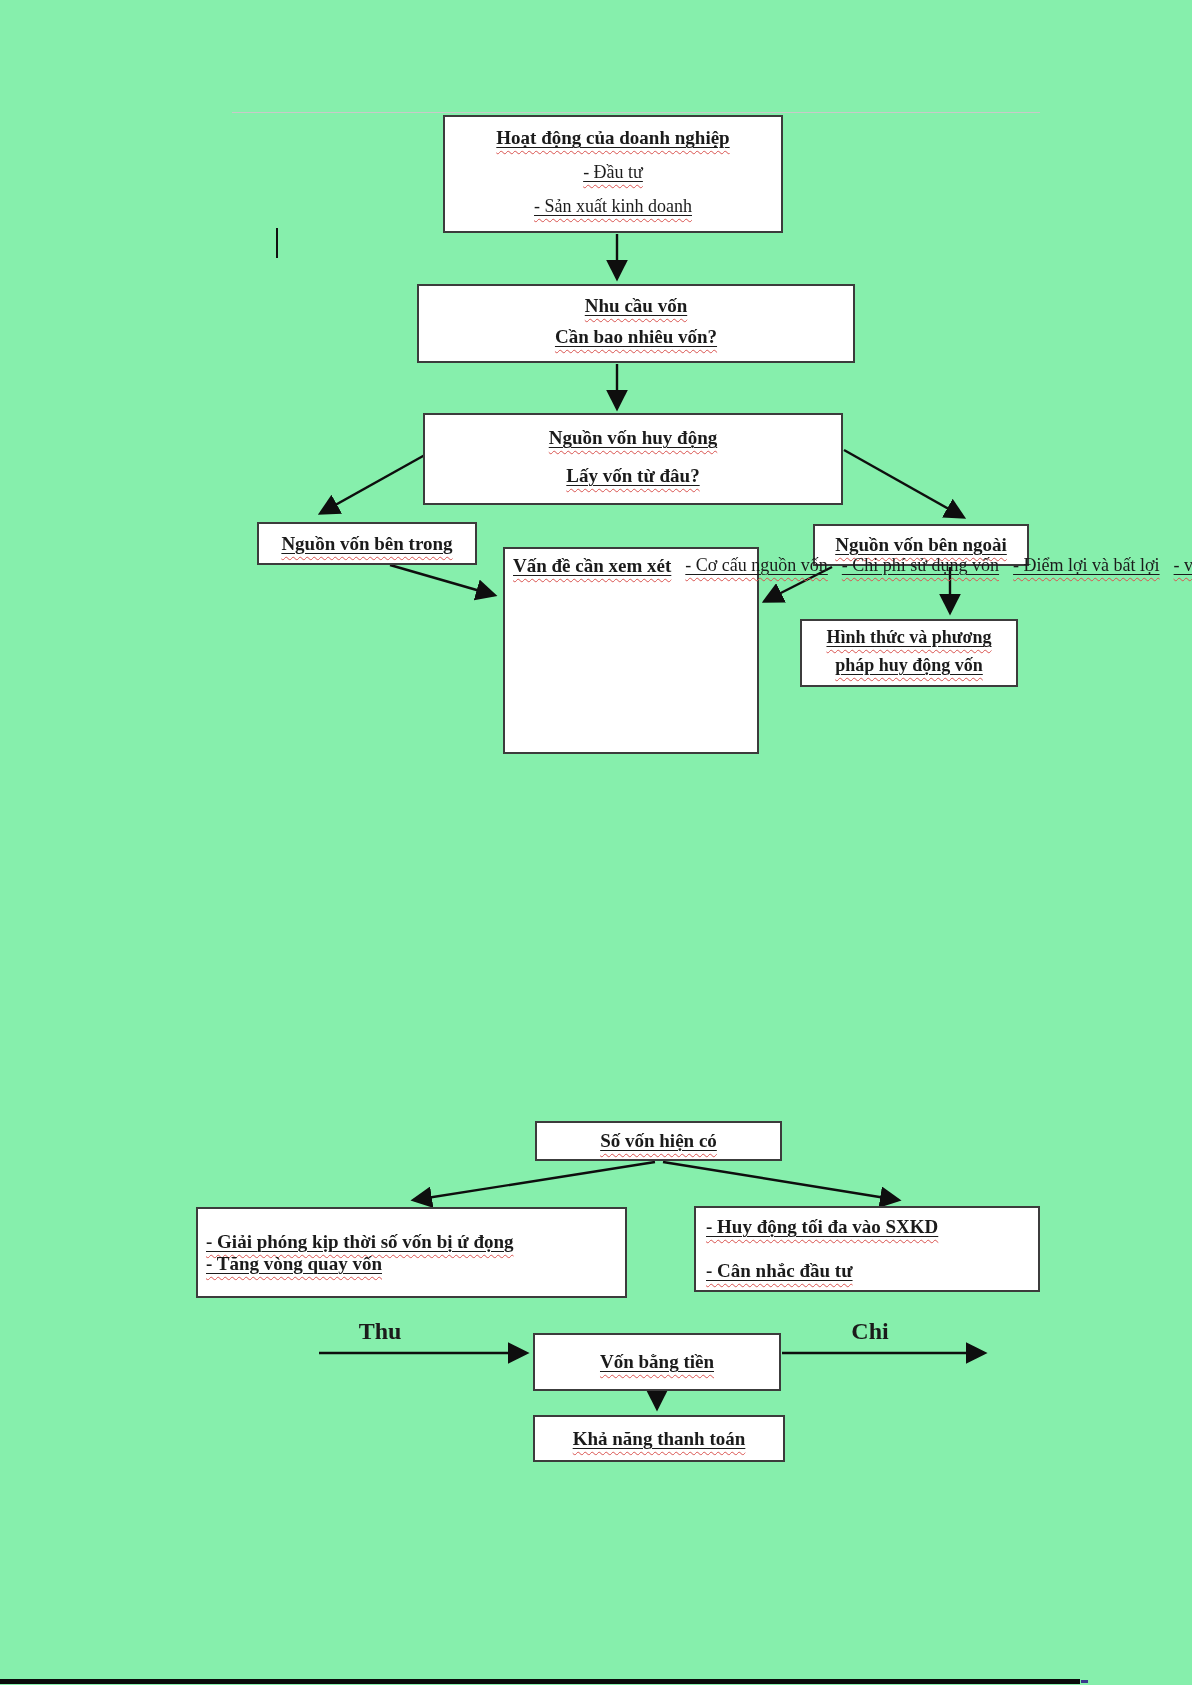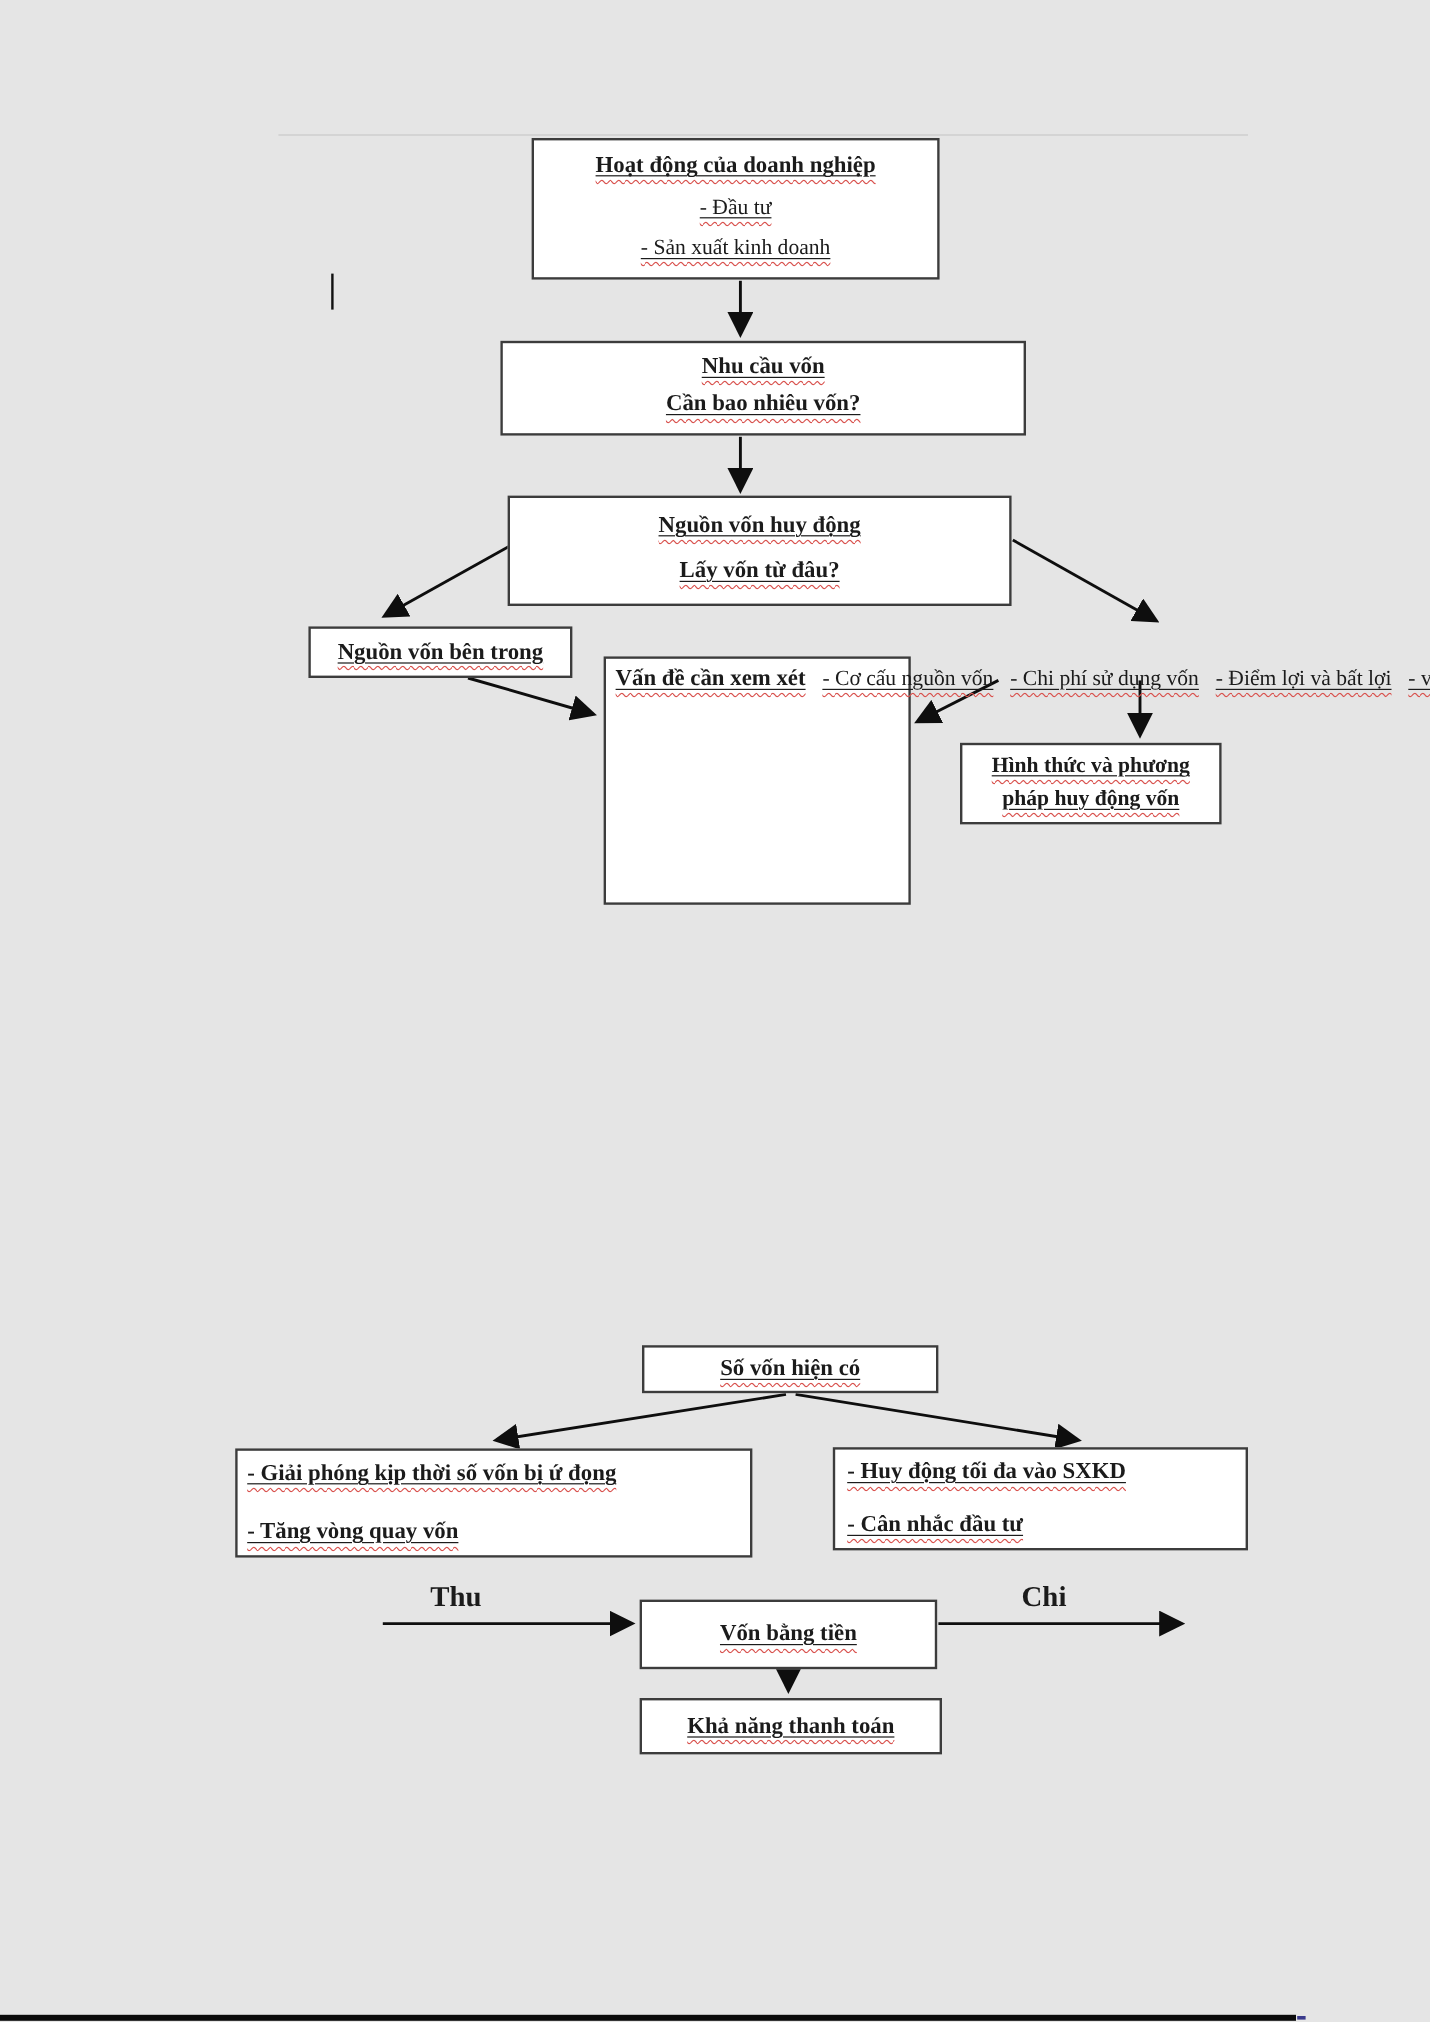--- a/index.html
+++ b/index.html
@@ -1,19 +1,19 @@
 <!DOCTYPE html>
 <html><head>
 <meta charset="utf-8">
 <style>
   html,body { margin:0; padding:0; background:#ffffff; }
   .page {
     position:relative;
     width:1192px; height:1685px;
-    background:#e5e5e5;
+    background:#86efac;
     font-family:"Liberation Serif","DejaVu Serif",serif;
     color:#1b1b1b;
     overflow:hidden;
   }
   .box {
     position:absolute;
     box-sizing:border-box;
     border:2px solid #3c3c3c;
     background:#ffffff;
     display:flex; flex-direction:column;
@@ -103,39 +103,42 @@
 
   <div class="box" style="left:423px; top:413px; width:420px; height:92px; padding:4px 0 8px;">
     <div class="line bold fs19 squig"><span class="u">Nguồn vốn huy động</span></div>
     <div class="line bold fs19 squig"><span class="u">Lấy vốn từ đâu?</span></div>
   </div>
 
   <div class="box" style="left:257px; top:522px; width:220px; height:43px;">
     <div class="line bold fs19 squig"><span class="u">Nguồn vốn bên trong</span></div>
   </div>
 
+  <div class="box" style="left:813px; top:524px; width:216px; height:42px;">
+    <div class="line bold fs19 squig"><span class="u">Nguồn vốn bên ngoài</span></div>
+  </div>
 
   <div class="box items-left pad-issues" style="left:503px; top:547px; width:256px; height:207px;">
     <div class="line bold fs19 squig" style="text-align:center;"><span class="u">Vấn đề cần xem xét</span></div>
     <div class="line fs18 squig"><span class="u">- Cơ cấu nguồn vốn</span></div>
     <div class="line fs18 squig"><span class="u">- Chi phí sử dụng vốn</span></div>
     <div class="line fs18 squig"><span class="u">- Điểm lợi và bất lợi</span></div>
     <div class="line fs18 squig"><span class="u">- v.v.v.</span></div>
   </div>
 
   <div class="box" style="left:800px; top:619px; width:218px; height:68px; padding:3px 0 6px;">
     <div class="line bold fs18 squig"><span class="u">Hình thức và phương</span></div>
     <div class="line bold fs18 squig"><span class="u">pháp huy động vốn</span></div>
   </div>
 
   <div class="box" style="left:535px; top:1121px; width:247px; height:40px;">
     <div class="line bold fs19 squig"><span class="u">Số vốn hiện có</span></div>
   </div>
 
-  <div class="box items-left" style="left:196px; top:1207px; width:431px; height:91px; padding:8px 8px; gap:0; justify-content:space-between;">
+  <div class="box items-left" style="left:196px; top:1207px; width:431px; height:91px; padding:8px 8px; gap:0; justify-content:center;">
     <div class="line bold fs19 squig"><span class="u">- Giải phóng kịp thời số vốn bị ứ đọng</span></div>
     <div class="line bold fs19 squig"><span class="u">- Tăng vòng quay vốn</span></div>
   </div>
 
   <div class="box items-left" style="left:694px; top:1206px; width:346px; height:86px; padding:8px 10px; gap:13px; justify-content:space-between;">
     <div class="line bold fs19 squig"><span class="u">- Huy động tối đa vào SXKD</span></div>
     <div class="line bold fs19 squig"><span class="u">- Cân nhắc đầu tư</span></div>
   </div>
 
   <div class="free-label" style="left:340px; top:1318px; width:80px; text-align:center;">Thu</div>

